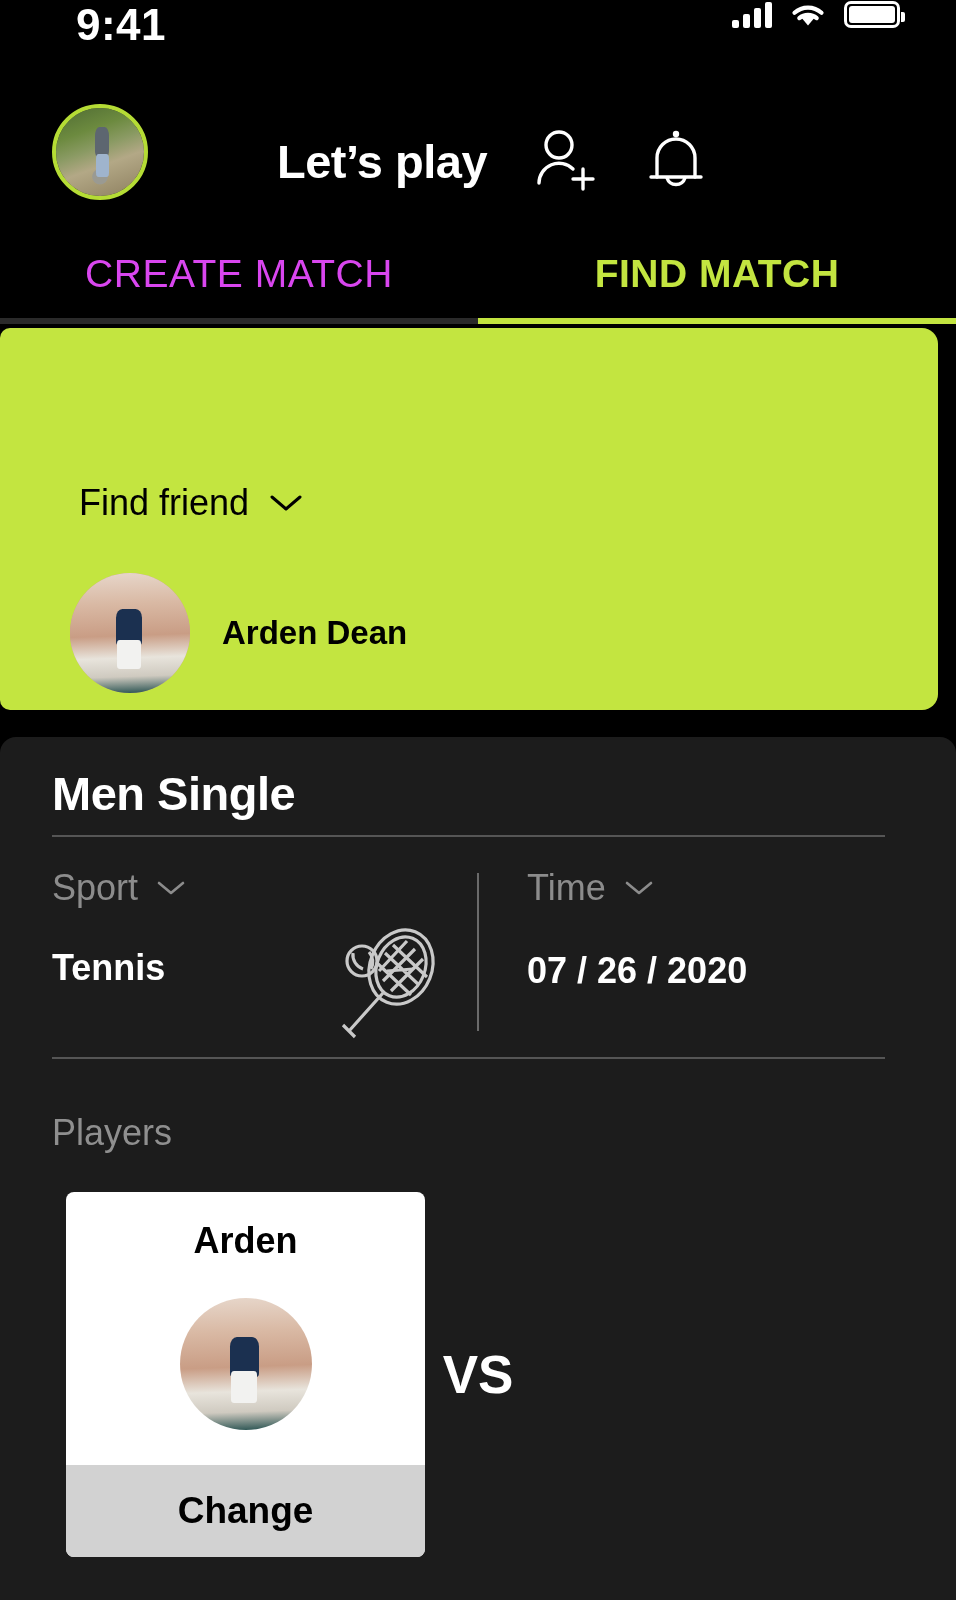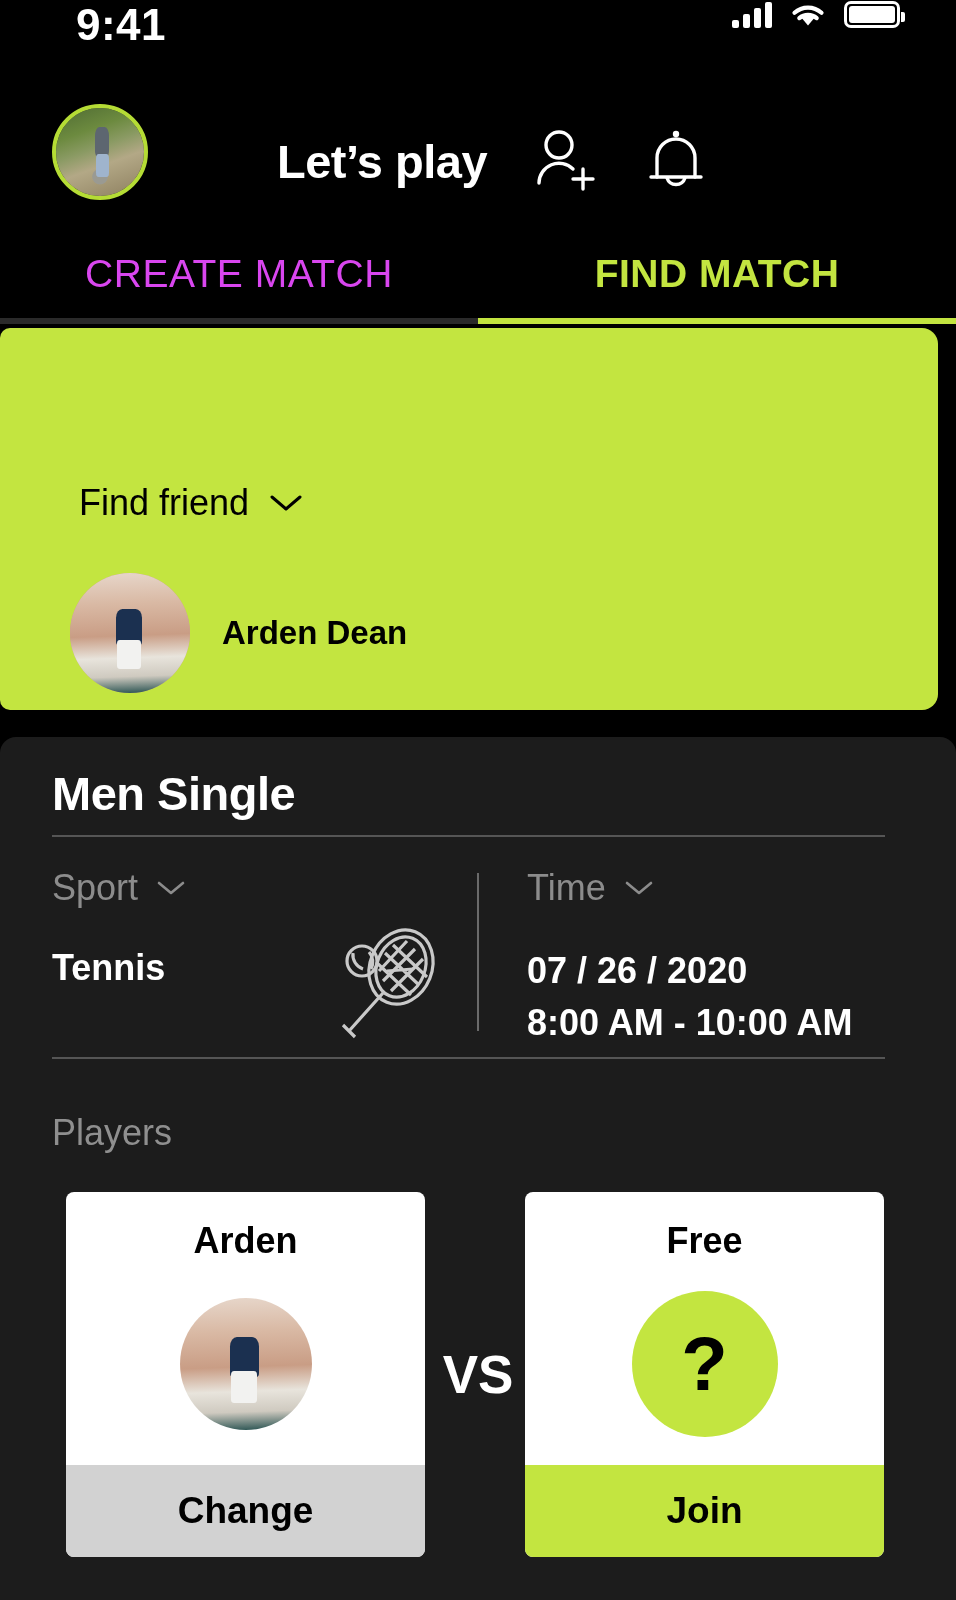--- a/index.html
+++ b/index.html
@@ -301,45 +301,37 @@
       </div>
 
       <div class="meta-col time">
         <div class="meta-head">
           <span class="meta-label">Time</span>
           <svg class="chev-g" viewBox="0 0 30 18">
             <path d="M3 4 L15 14 L27 4" stroke="#8c8c8c" stroke-width="2.6" fill="none" stroke-linecap="round" stroke-linejoin="round"></path>
           </svg>
         </div>
         <div class="meta-value light">07 / 26 / 2020</div>
-        <div class="meta-value light" style="margin-top:4px">8:00 AM - 10:00 AM</div>
       </div>
     </div>
 
     <div class="hr two"></div>
     <div class="players-label">Players</div>
 
     <div class="cards">
       <div class="pcard left">
         <div class="pcard-name">Arden</div>
         <div class="pcard-body">
           <div class="pcard-av">
             <div class="friend-av-img"></div>
           </div>
         </div>
         <div class="pcard-btn gray">Change</div>
       </div>
 
-      <div class="pcard right">
-        <div class="pcard-name">Free</div>
-        <div class="pcard-body">
-          <div class="qcircle">?</div>
-        </div>
-        <div class="pcard-btn green">Join</div>
-      </div>
 
       <div class="vs">
         <span>VS</span>
       </div>
     </div>
   </div>
 
 </div>
 
 </body></html>

